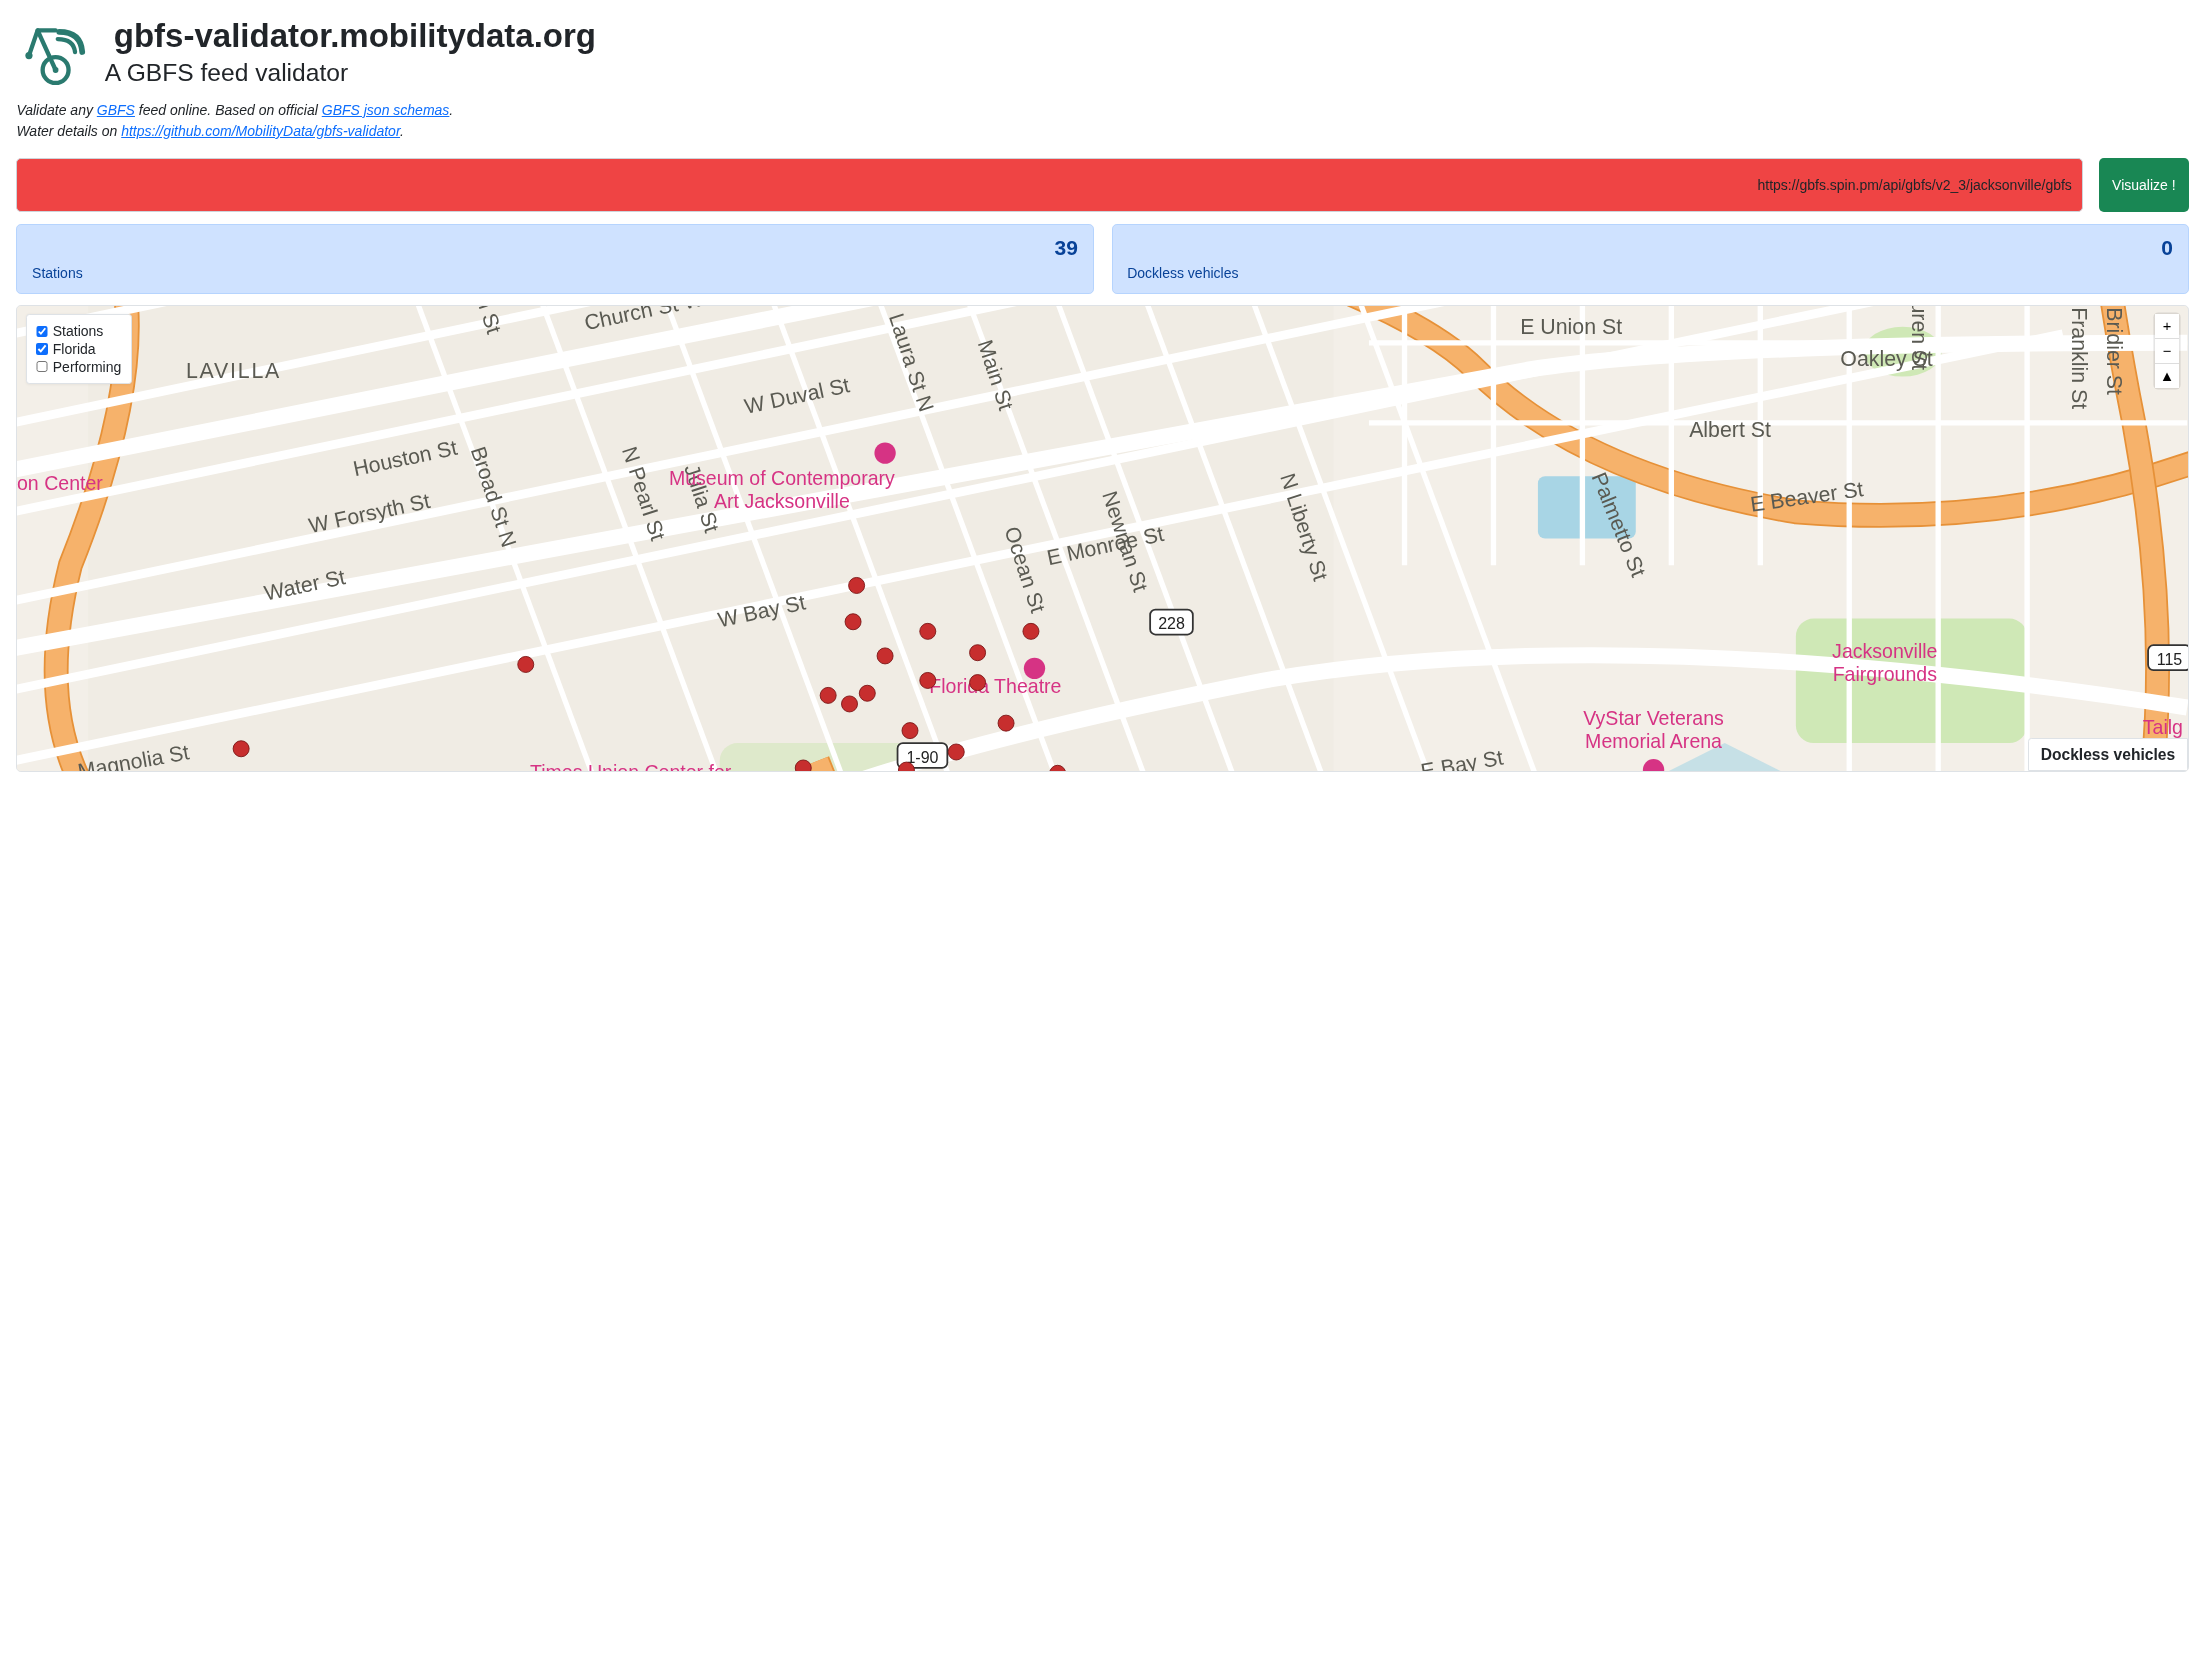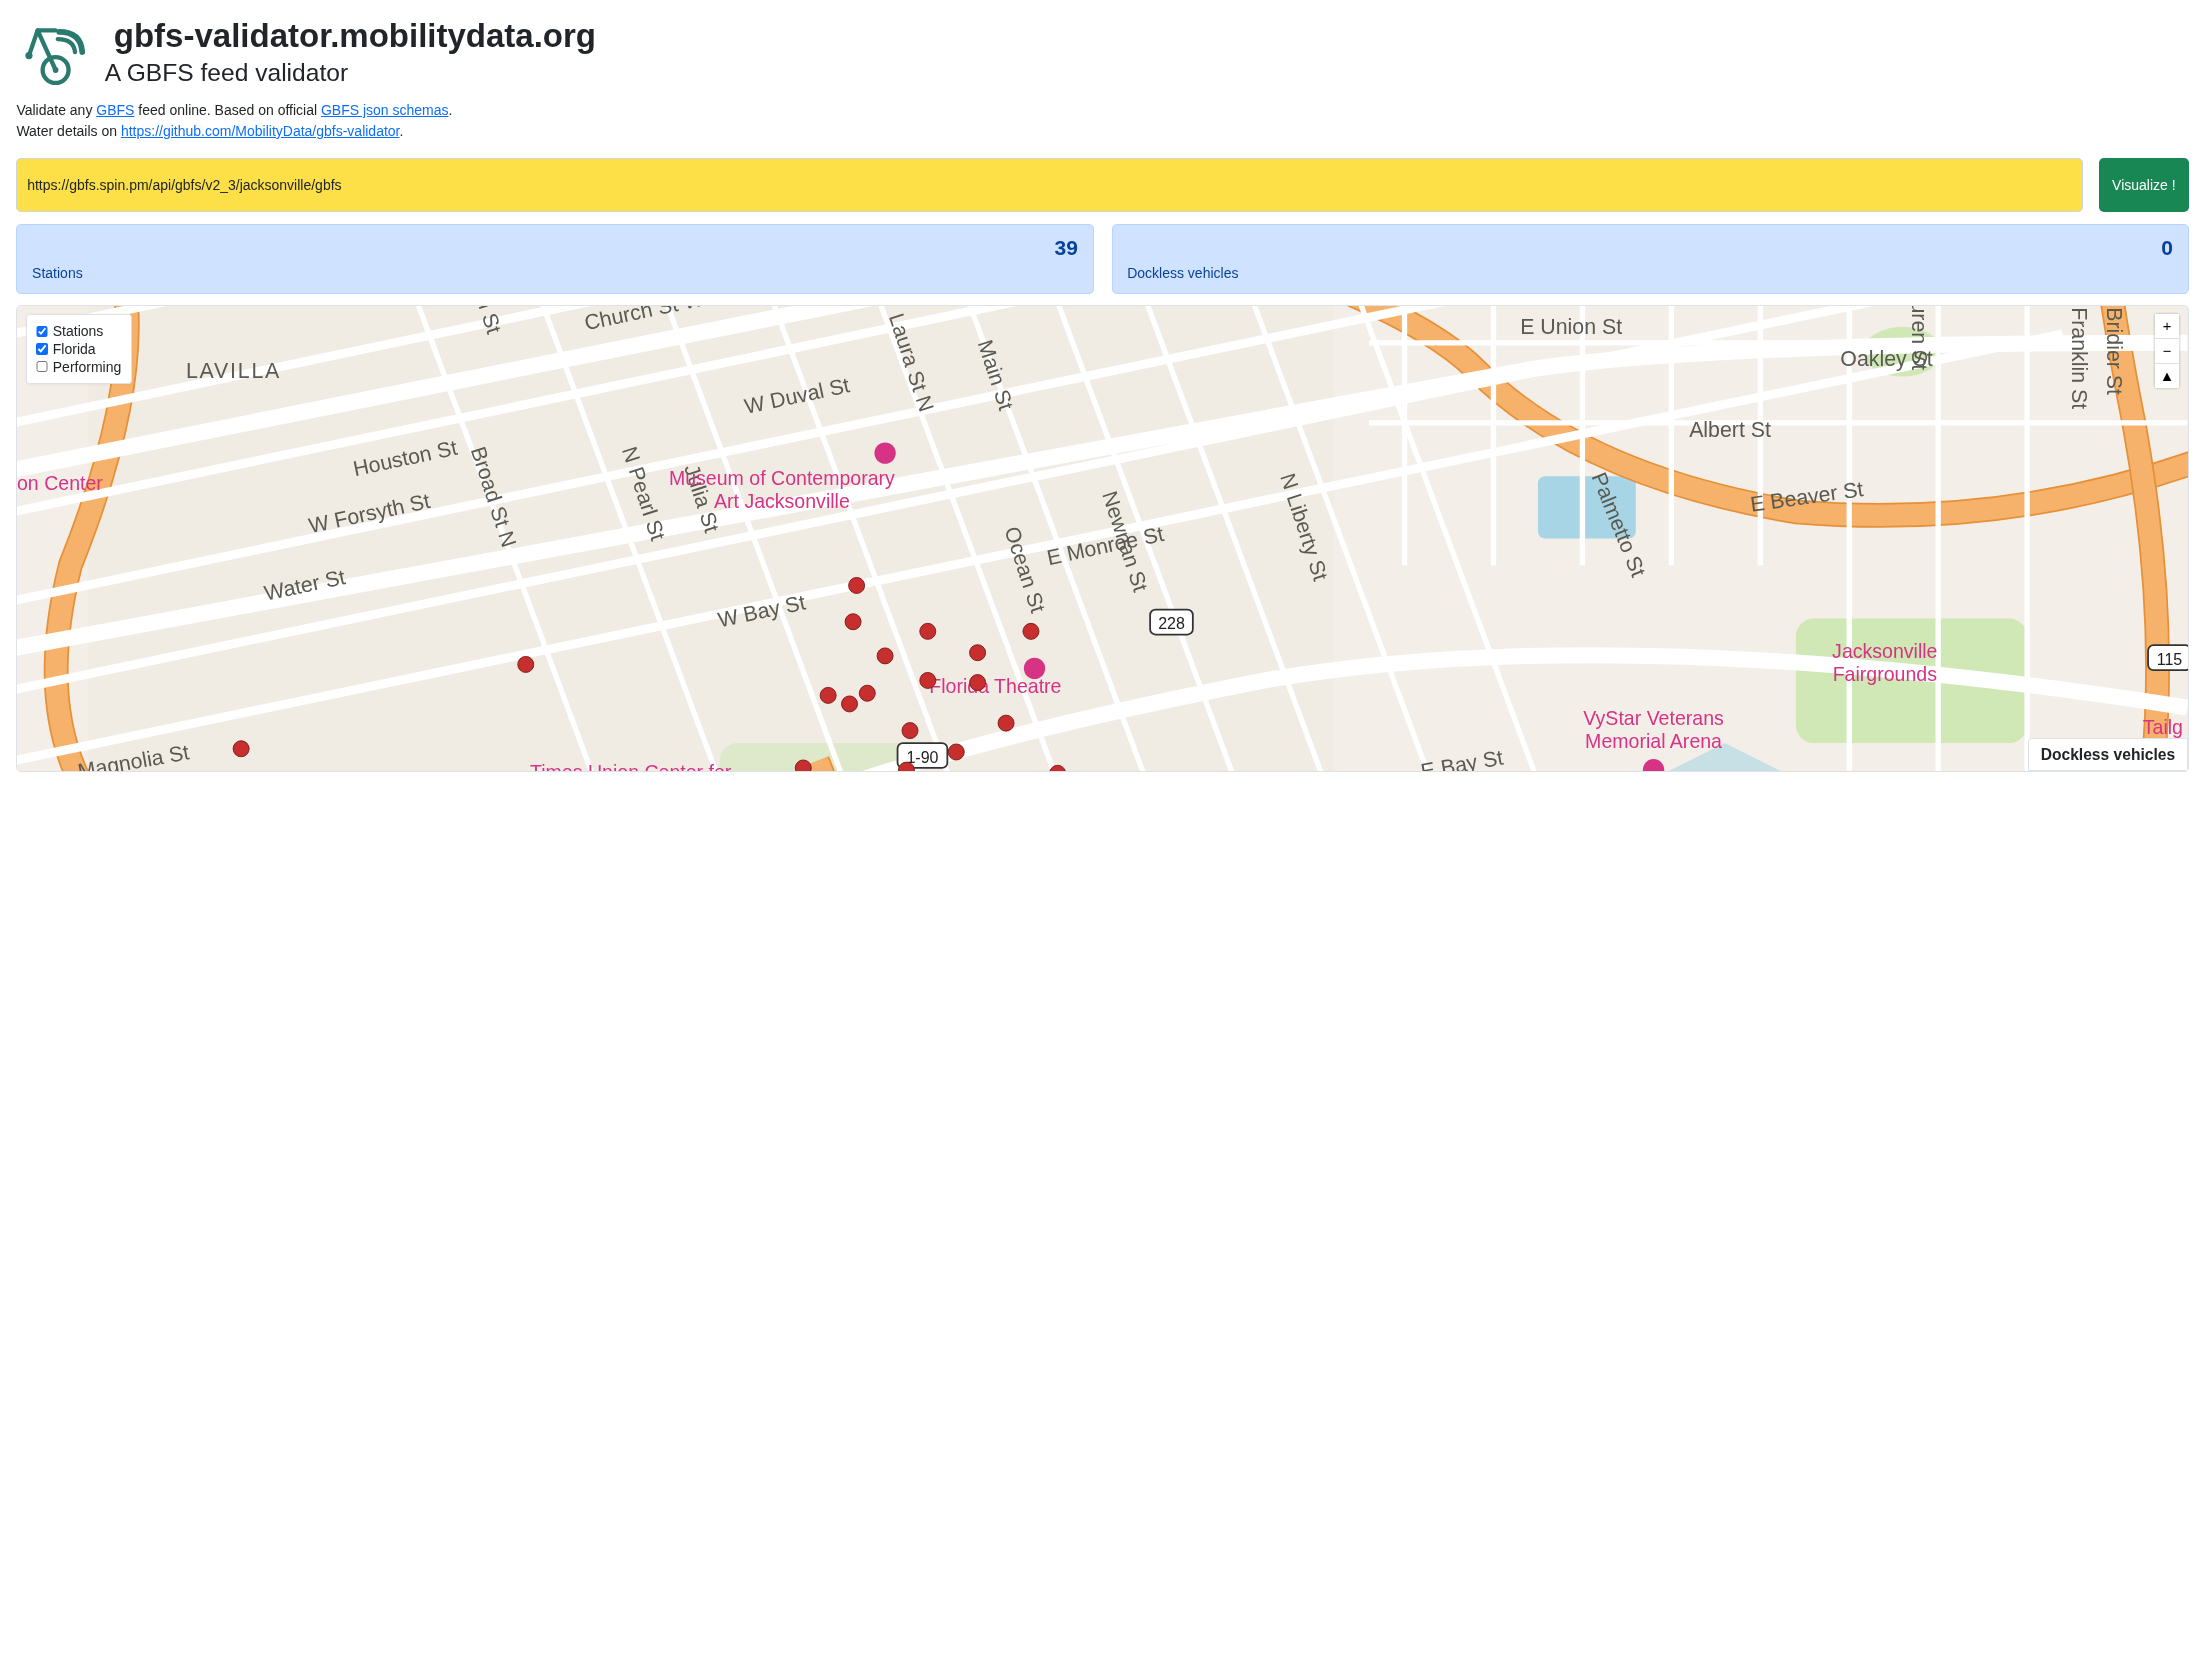--- a/index.html
+++ b/index.html
@@ -1,24 +1,24 @@
 <!DOCTYPE html>
 <html style="font-size:13px"><head>
 <meta charset="utf-8">
 <style>
 * { box-sizing: border-box; margin: 0; padding: 0; }
 body { font-family: -apple-system, BlinkMacSystemFont, "Segoe UI", Helvetica, Arial, sans-serif; background: #fff; color: #212529; padding: 16.4px; }
 .header { display: flex; align-items: flex-start; gap: 16.4px; margin-bottom: 11.5px; }
 .logo { width: 72px; height: 72px; flex-shrink: 0; }
 .title-block h1 { font-size: 33px; font-weight: 700; line-height: 1.2; margin-left: 9px; }
 .title-block h2 { font-size: 24.6px; font-weight: 400; color: #212529; margin-top: 3.3px; }
-.intro { font-size: 14px; line-height: 1.5; margin-bottom: 16.4px; }
+.intro { font-size: 14px; line-height: 1.5; margin-bottom: 16.4px; font-style: italic; }
 .intro a { color: #0d6efd; text-decoration: underline; }
 .controls { display: flex; gap: 16.4px; margin-bottom: 11.5px; }
-.url-input { flex: 1; padding: 6.5px 9.8px; font-size: 14px; border: 0.8px solid #ced4da; border-radius: 4.9px; background: #fde047; color: #212529; }
+.url-input { flex: 1; padding: 6.5px 9.8px; font-size: 14px; border: 0.8px solid #ced4da; border-radius: 4.9px; background: #ef4444; color: #212529; text-align: right; }
 .btn-visualize { background: #198754; color: #fff; border: none; border-radius: 4.9px; padding: 19px 13px; font-size: 14px; cursor: pointer; }
 .stats { display: flex; gap: 18px; margin-bottom: 11.5px; }
 .stat-card { flex: 1; background: #cfe2ff; border: 0.8px solid #b6d4fe; border-radius: 4.9px; padding: 11.5px 14.7px; }
 .stat-num { font-size: 21px; font-weight: 700; color: #084298; text-align: right; }
 .stat-label { font-size: 14px; color: #084298; margin-top: 4.9px; }
 .map-wrap { position: relative; width: 100%; height: 467px; border: 0.8px solid #dee2e6; border-radius: 4.9px; overflow: hidden; background: #f3efe8; }
 .layer-panel { position: absolute; top: 8.2px; left: 8.2px; background: #fff; border: 0.8px solid #dee2e6; border-radius: 3.3px; padding: 6.5px 9.8px; font-size: 14px; z-index: 10; box-shadow: 0 0.8px 2.5px rgba(0,0,0,0.05); }
 .layer-panel label { display: flex; align-items: center; gap: 4.9px; margin: 1.6px 0; cursor: pointer; }
 .layer-panel input { accent-color: #0d6efd; width: 11.5px; height: 11.5px; }
 .map-ctrl { position: absolute; top: 8.2px; right: 8.2px; background: #fff; border-radius: 3.3px; box-shadow: 0 0 0 1.6px rgba(0,0,0,0.1); z-index: 10; display: flex; flex-direction: column; }

